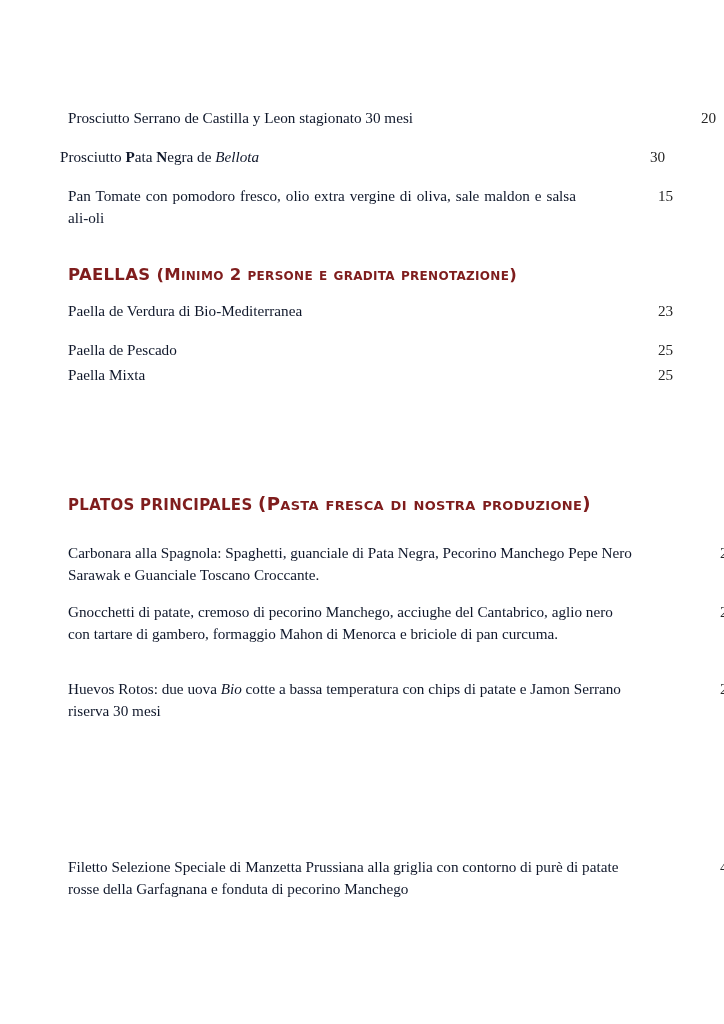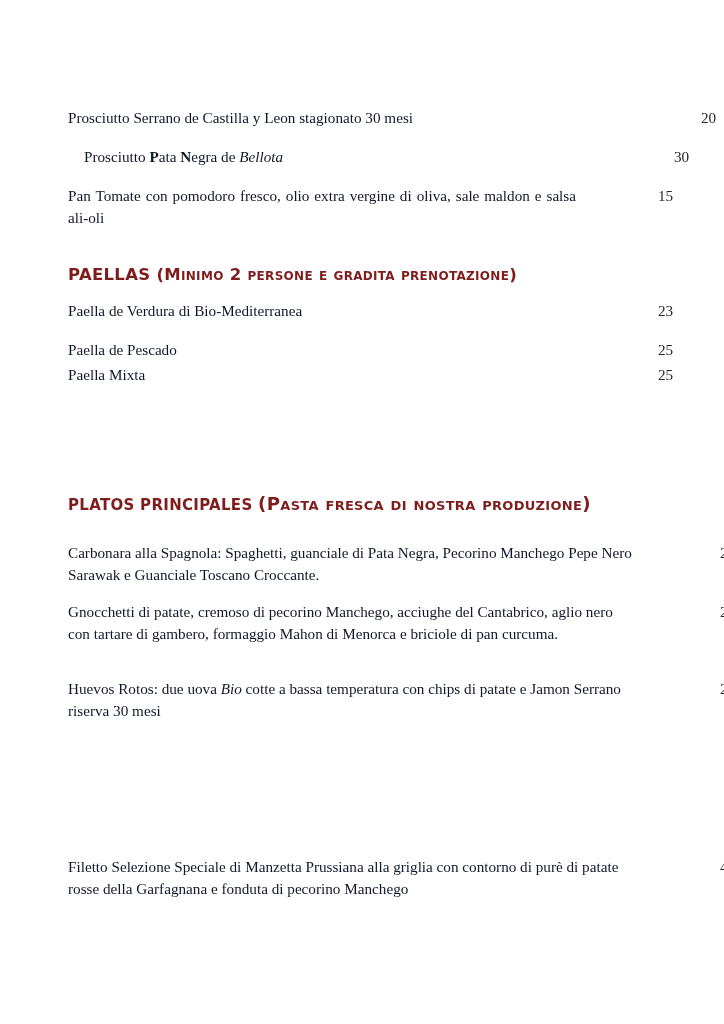--- a/index.html
+++ b/index.html
@@ -90,21 +90,21 @@
 </head>
 <body>
 
 <div class="page">
 
   <div class="blk menu-row" style="left:68px; top:107px; width:512px;">
     <p class="row-desc no-justify">Prosciutto Serrano de Castilla y Leon stagionato 30 mesi</p>
     <span class="row-price" style="left:590px;margin-left:43px;">20</span>
   </div>
 
-  <div class="blk menu-row" style="left:84px; top:146px; width:512px;">
+  <div class="blk menu-row" style="left:60px; top:146px; width:512px;">
     <p class="row-desc no-justify"><span>Prosciutto </span><span class="em-bold">P</span><span>ata </span><span class="em-bold">N</span><span>egra de </span><span class="em-italic">Bellota</span></p>
     <span class="row-price" style="left:590px;">30</span>
   </div>
 
   <div class="blk menu-row" style="left:68px; top:185px; width:508px;">
     <p class="row-desc">Pan Tomate  con pomodoro fresco, olio  extra  vergine  di  oliva, sale maldon e  salsa  ali-oli</p>
     <span class="row-price" style="left:590px;">15</span>
   </div>
 
   <h2 class="section-heading" style="left:68px; top:258px;"><span class="head-main">PAELLAS </span><span class="head-sub">(Minimo 2 persone e gradita prenotazione)</span></h2>

